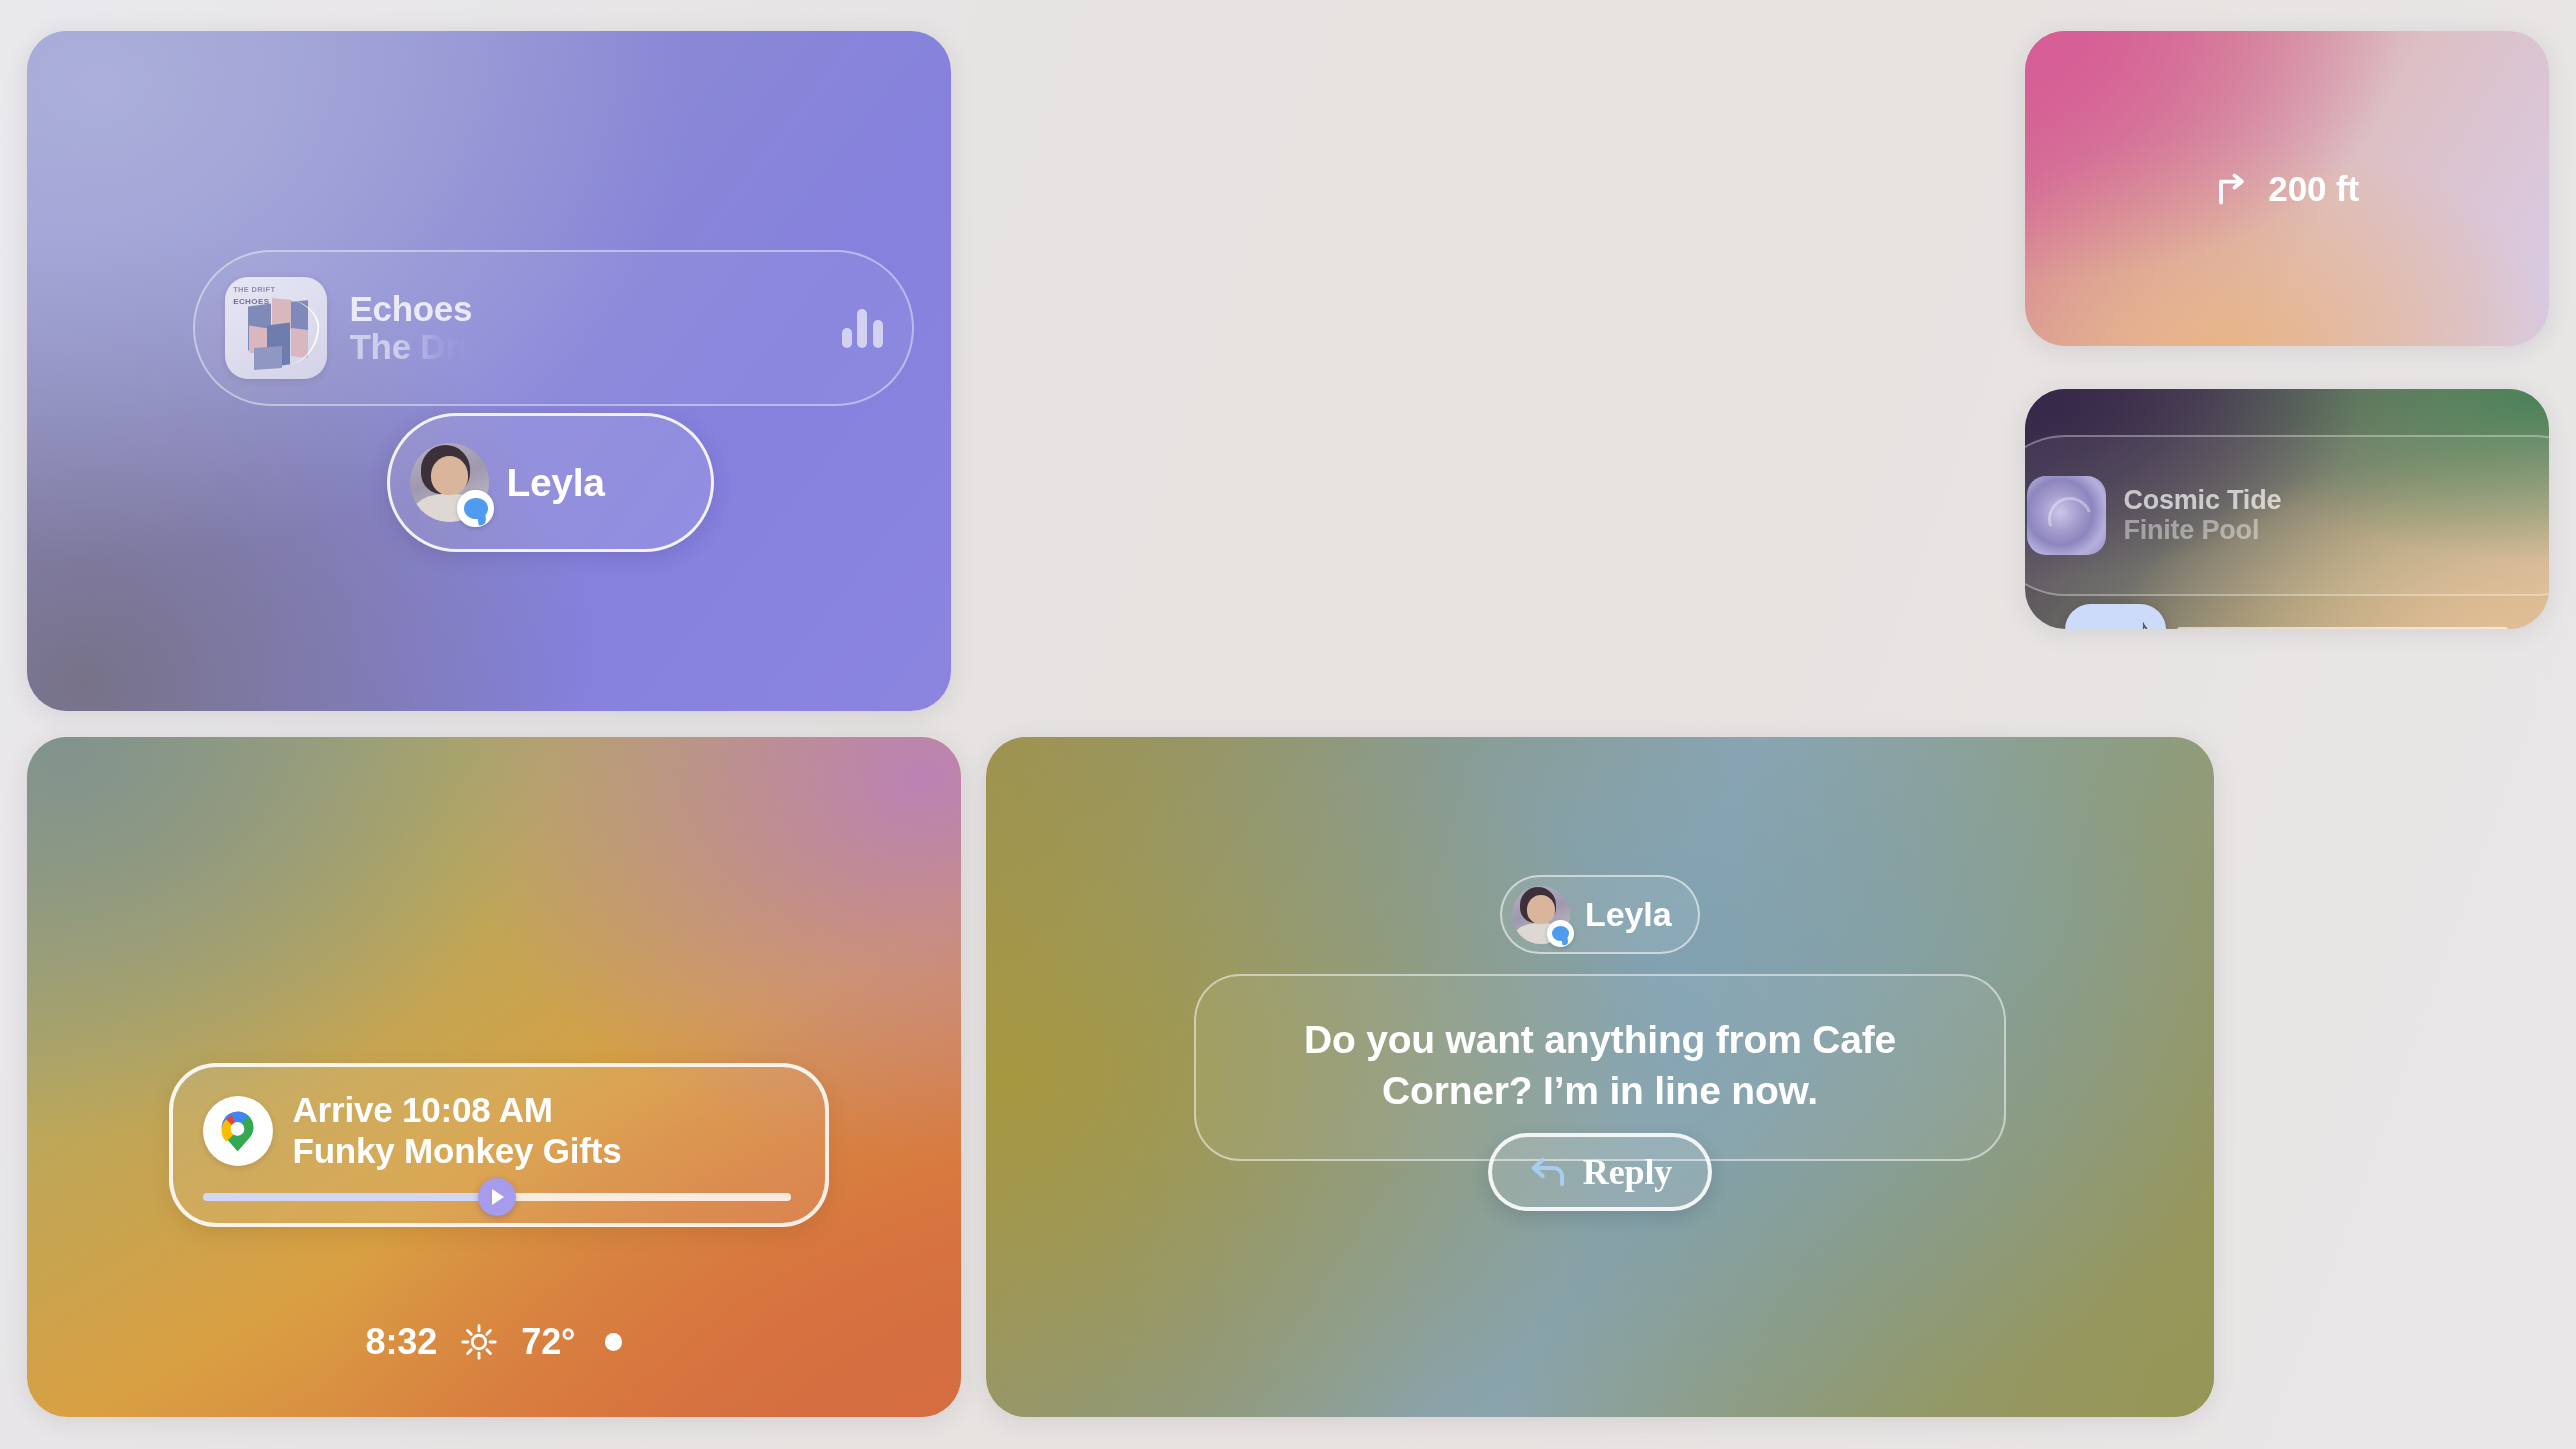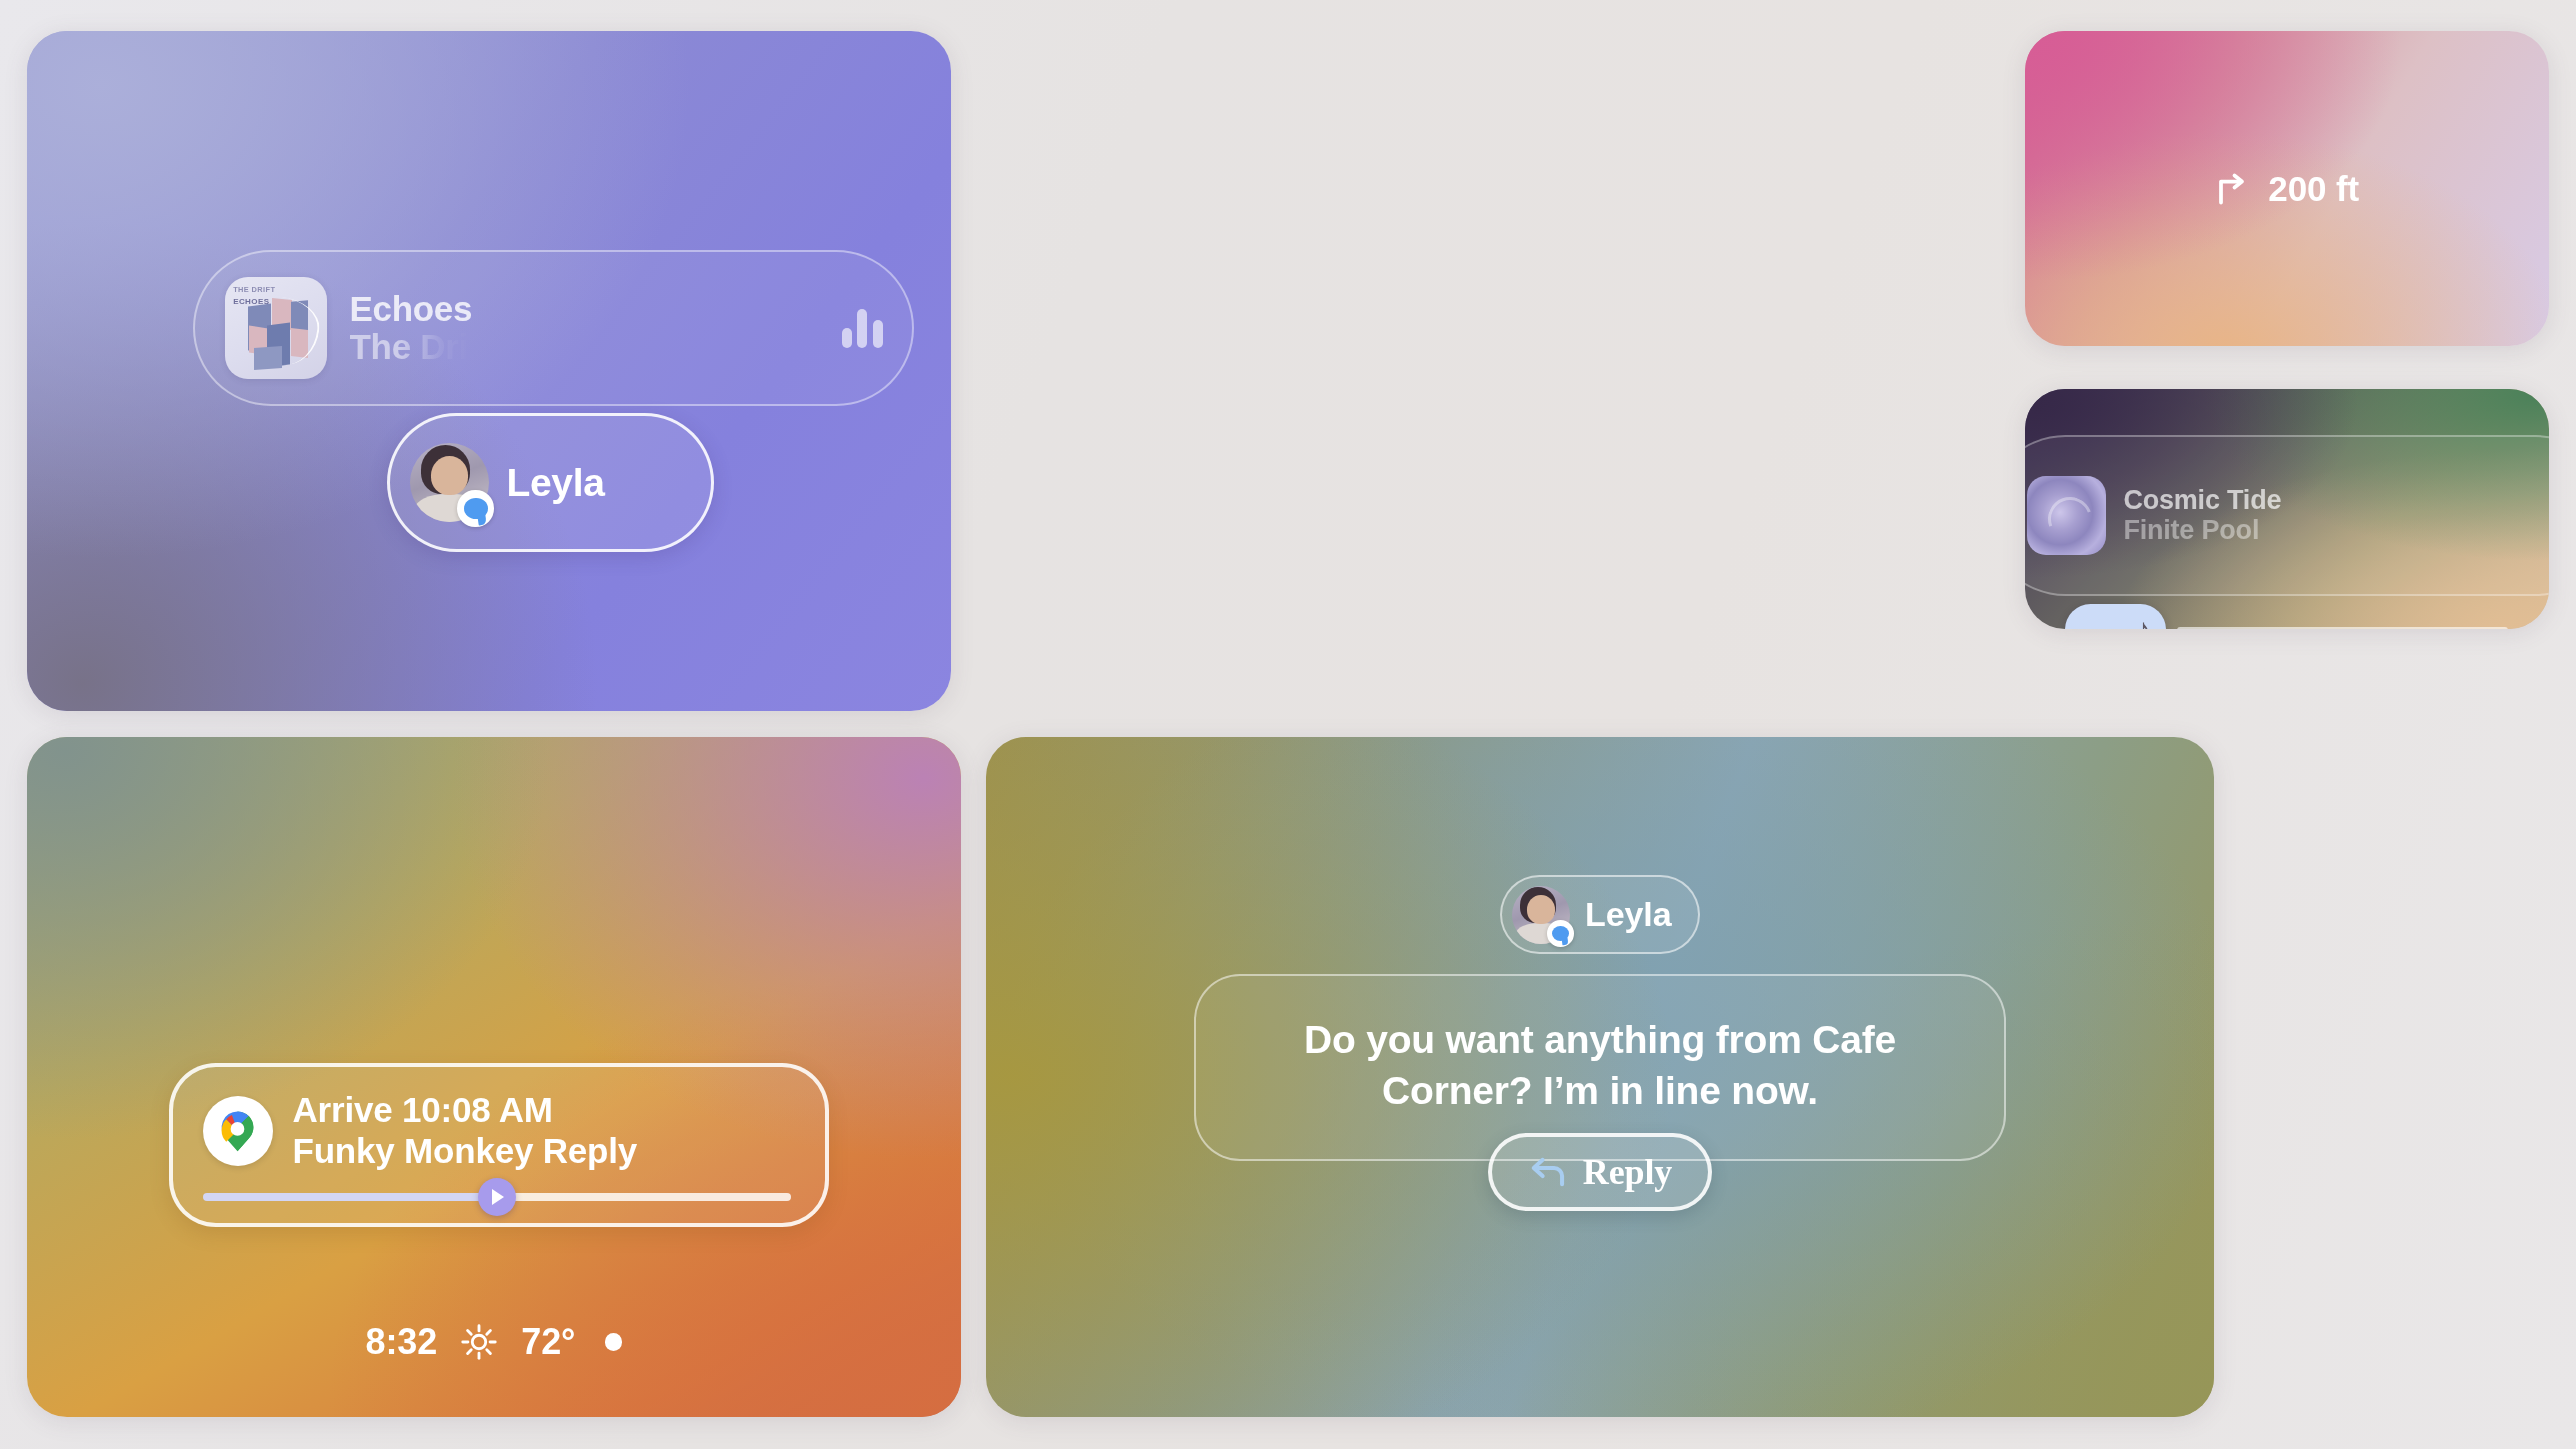--- a/index.html
+++ b/index.html
@@ -468,21 +468,21 @@
             <path d="M32 8 a20 20 0 0 1 14.1 34.1 L32 58 Z" fill="#34a853"></path>
             <path d="M32 8 a20 20 0 0 1 14.1 5.9 L17.9 42.1 A20 20 0 0 1 32 8 Z" fill="#4285f4"></path>
             <path d="M17.9 42.1 L46.1 13.9 a20 20 0 0 1 0 28.2 L32 58 Z" fill="#34a853"></path>
             <path d="M12 32 a20 20 0 0 1 5.9-14.1 L32 32 L17.9 46.1 A20 20 0 0 1 12 32 Z" fill="#fbbc04"></path>
             <path d="M17.9 17.9 A20 20 0 0 1 25 12.6 L32 32 Z" fill="#ea4335"></path>
             <circle cx="32" cy="30" r="8.6" fill="#ffffff"></circle>
           </svg>
         </div>
         <div class="arrive-text">
           <div class="arrive-eta">Arrive 10:08 AM</div>
-          <div class="arrive-place">Funky Monkey Reply</div>
+          <div class="arrive-place">Funky Monkey Gifts</div>
         </div>
       </div>
 
       <div class="route-scrub">
         <div class="route-track-done"></div>
         <div class="route-track-rest"></div>
         <div class="route-thumb">
           <span class="tri"></span>
         </div>
       </div>

